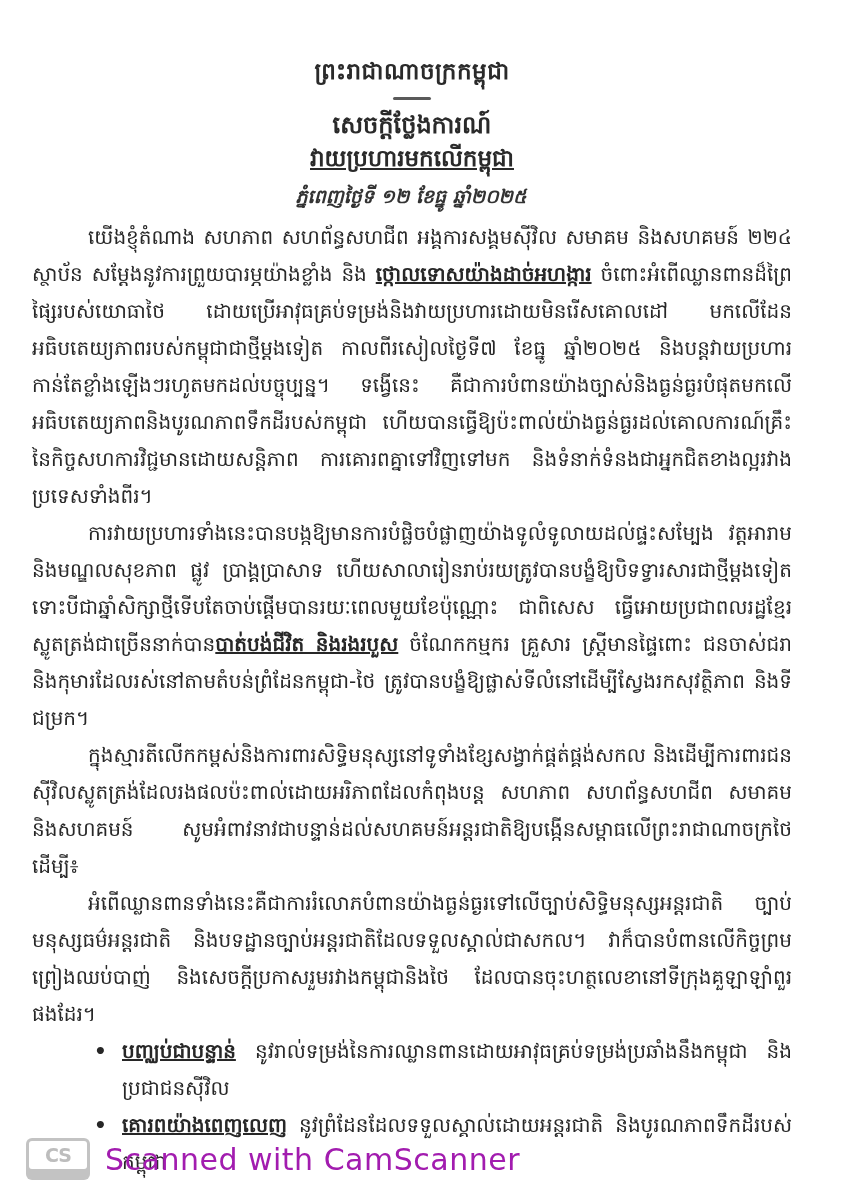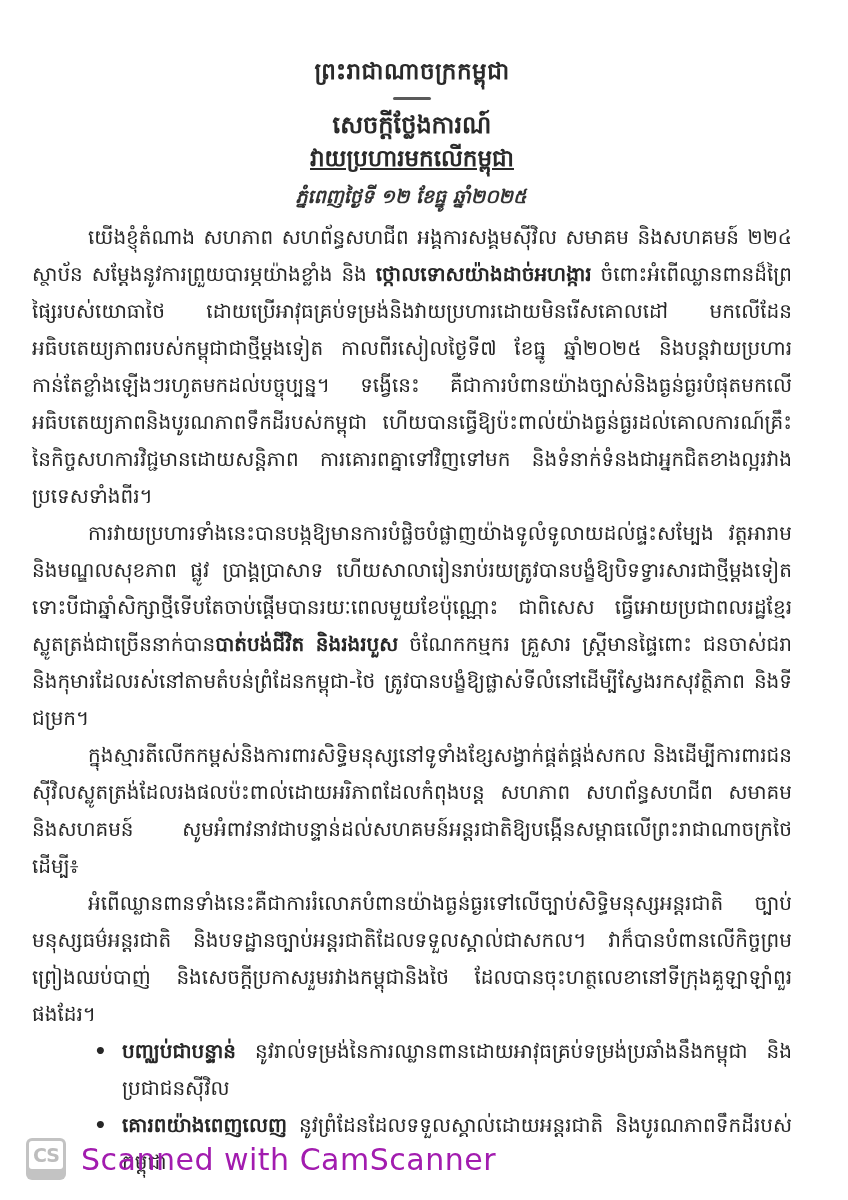--- a/index.html
+++ b/index.html
@@ -43,21 +43,21 @@
     color: #333333;
   }
   
   .doc-body {
     font-size: 20px;
     line-height: 37px;
     text-align: justify;
     color: #272727;
   }
   .para { margin: 0; text-indent: 56px; }
-  .b { font-weight: bold; }
+  .b { font-weight: bold; text-decoration: underline; }
   .bullets {
     list-style: none;
     margin: 0;
     padding: 0 0 0 90px;
   }
   .bullets li { position: relative; }
   .bullets li::before {
     content: "\2022";
     position: absolute;
     left: -28px;
@@ -68,21 +68,21 @@
   
   .watermark {
     position: absolute;
     left: 26px;
     bottom: 20px;
     display: flex;
     align-items: center;
     gap: 15px;
   }
   .cs-logo {
-    width: 40px; height: 42px;
+    width: 64px; height: 42px;
     border-radius: 6px;
     background: #c3c3c3;
     position: relative;
     flex: 0 0 auto;
   }
   .cs-inner {
     position: absolute;
     left: 3px; top: 3px; right: 3px; bottom: 11px;
     background: #ffffff;
     border-radius: 3px;

